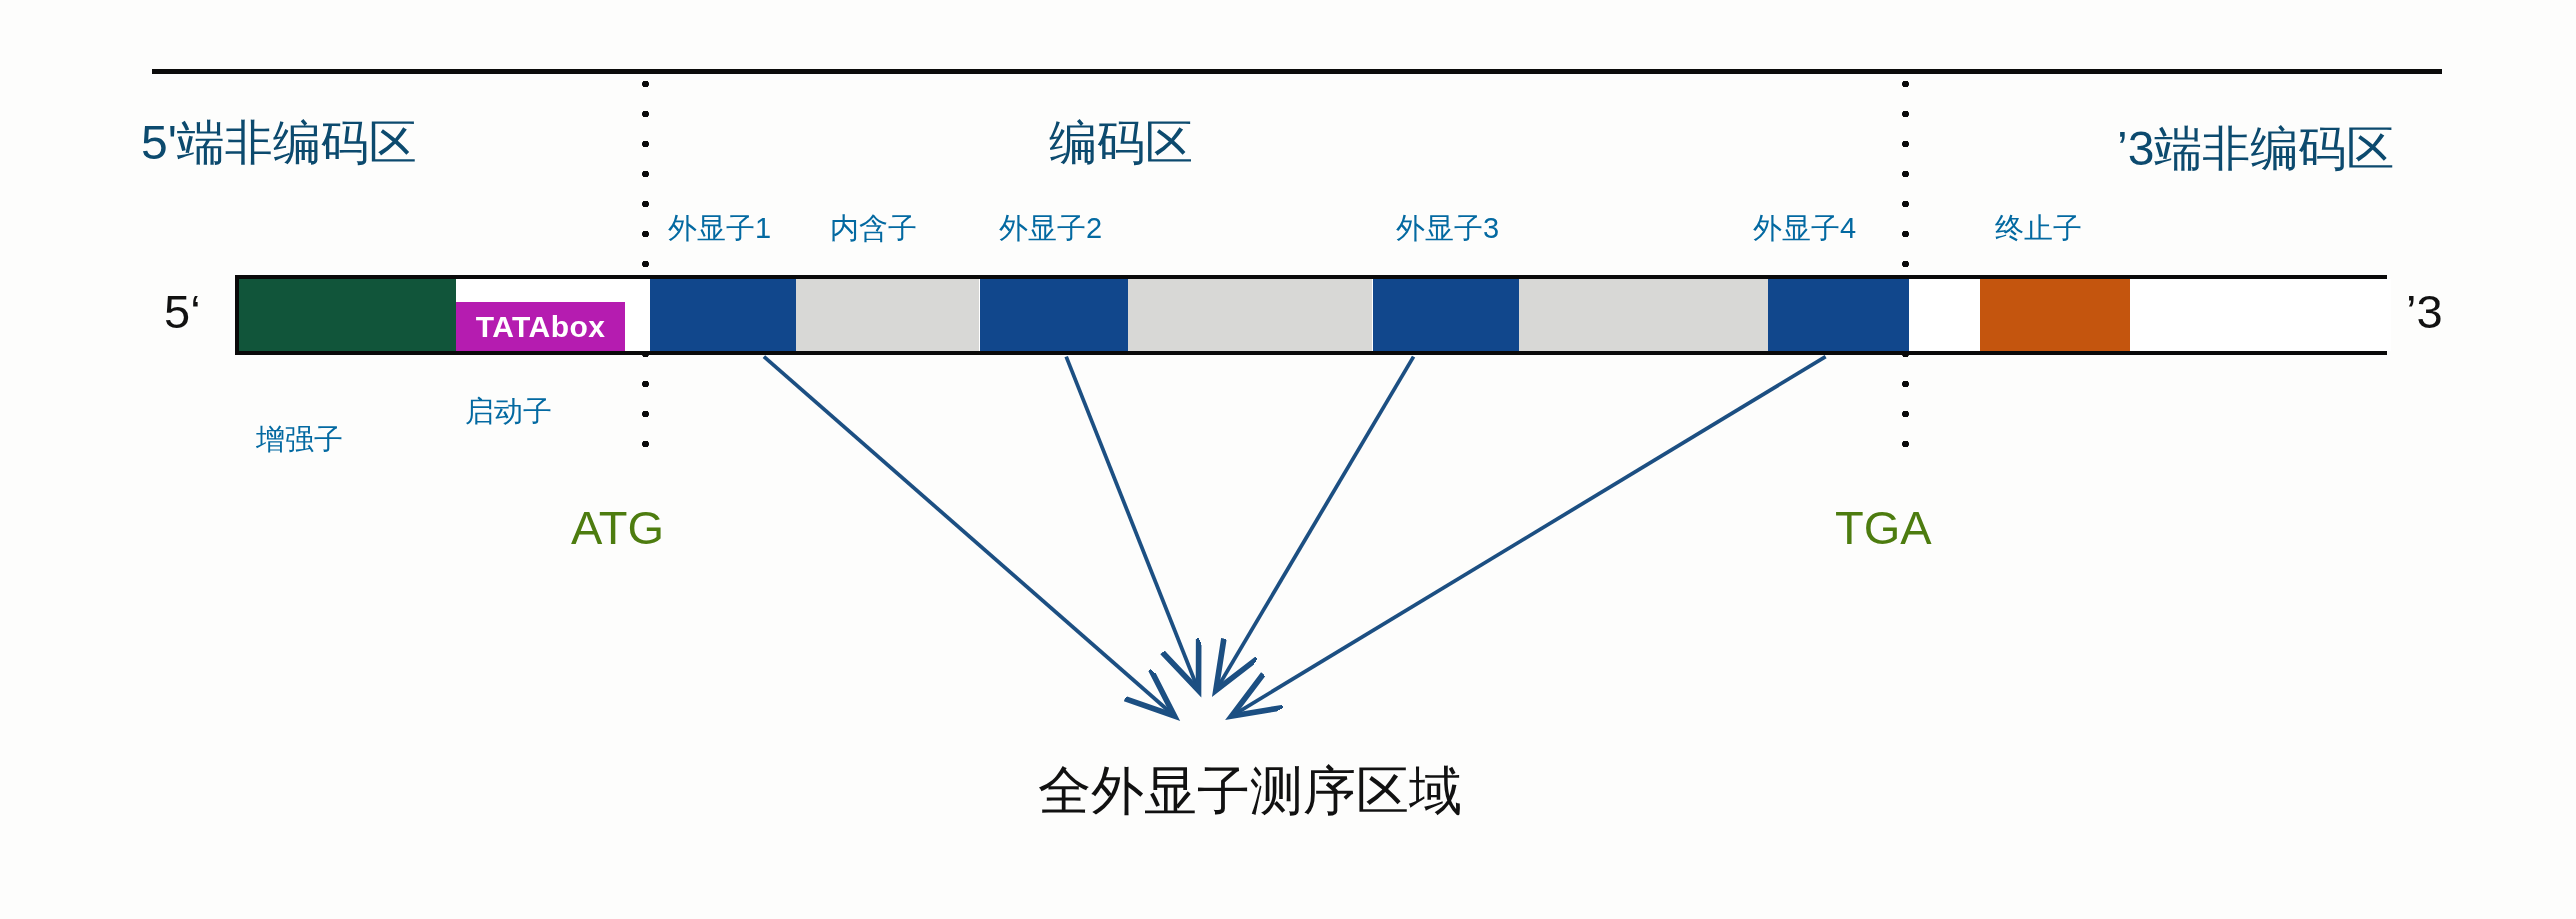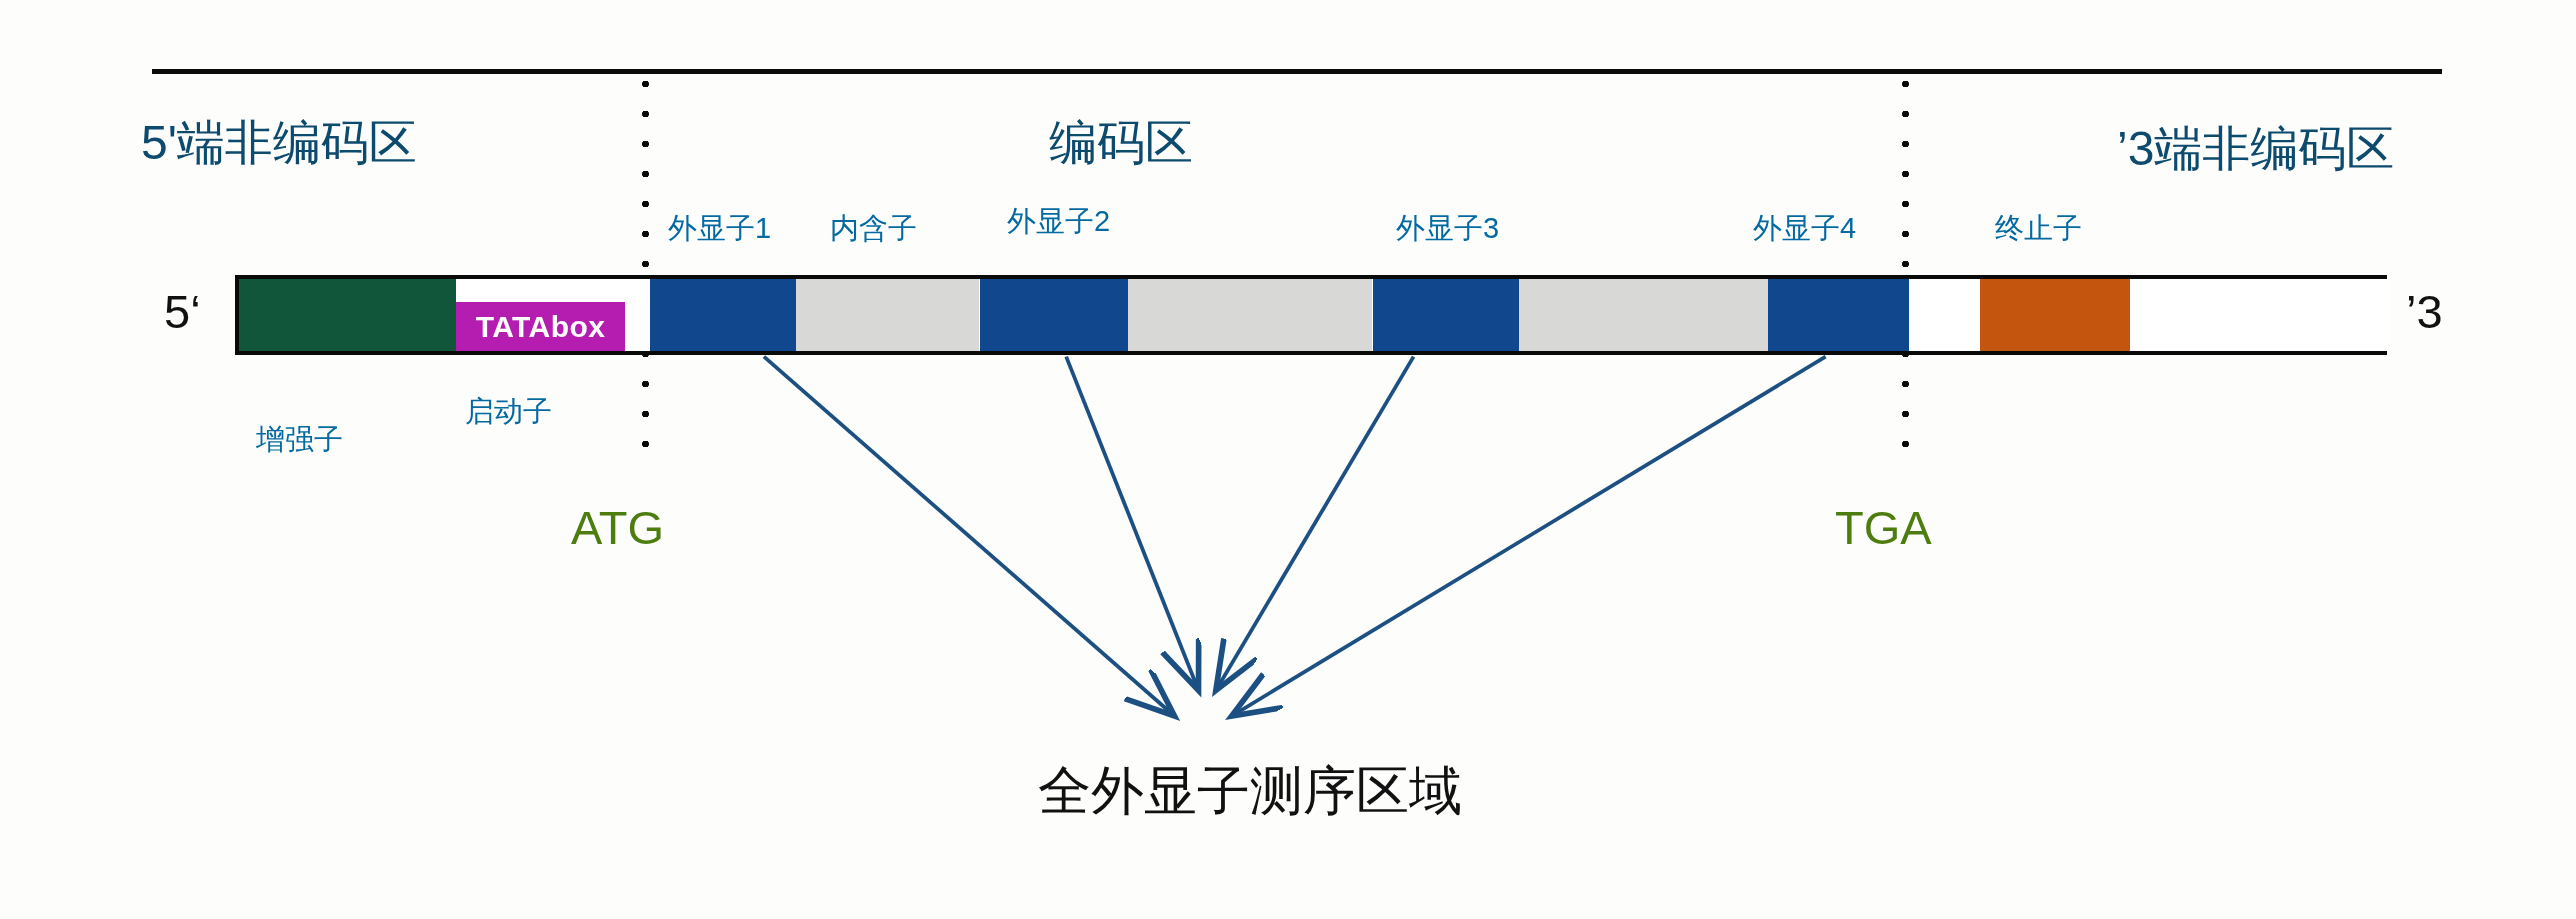--- a/index.html
+++ b/index.html
@@ -134,21 +134,21 @@
 
   <div class="dotted-line" style="left:642px; top:69px; height:399px;"></div>
   <div class="dotted-line" style="left:1902px; top:69px; height:399px;"></div>
 
   <div class="region-title" style="left:141px; top:111px;">5'端非编码区</div>
   <div class="region-title" style="left:1049px; top:111px;">编码区</div>
   <div class="region-title" style="left:2117px; top:117px;">’3端非编码区</div>
 
   <div class="small-label" style="left:668px; top:209px;">外显子1</div>
   <div class="small-label" style="left:830px; top:209px;">内含子</div>
-  <div class="small-label" style="left:999px; top:202px;margin-left:8px;">外显子2</div>
+  <div class="small-label" style="left:999px; top:209px;">外显子2</div>
   <div class="small-label" style="left:1396px; top:209px;">外显子3</div>
   <div class="small-label" style="left:1753px; top:209px;">外显子4</div>
   <div class="small-label" style="left:1995px; top:209px;font-family:Liberation Serif, serif;">终止子</div>
 
   <div class="small-label" style="left:256px; top:392px;margin-top:28px;">增强子</div>
   <div class="small-label" style="left:465px; top:392px;">启动子</div>
 
   <div class="end-label" style="left:164px; top:284px;">5‘</div>
   <div class="end-label" style="left:2406px; top:284px;">’3</div>
 

